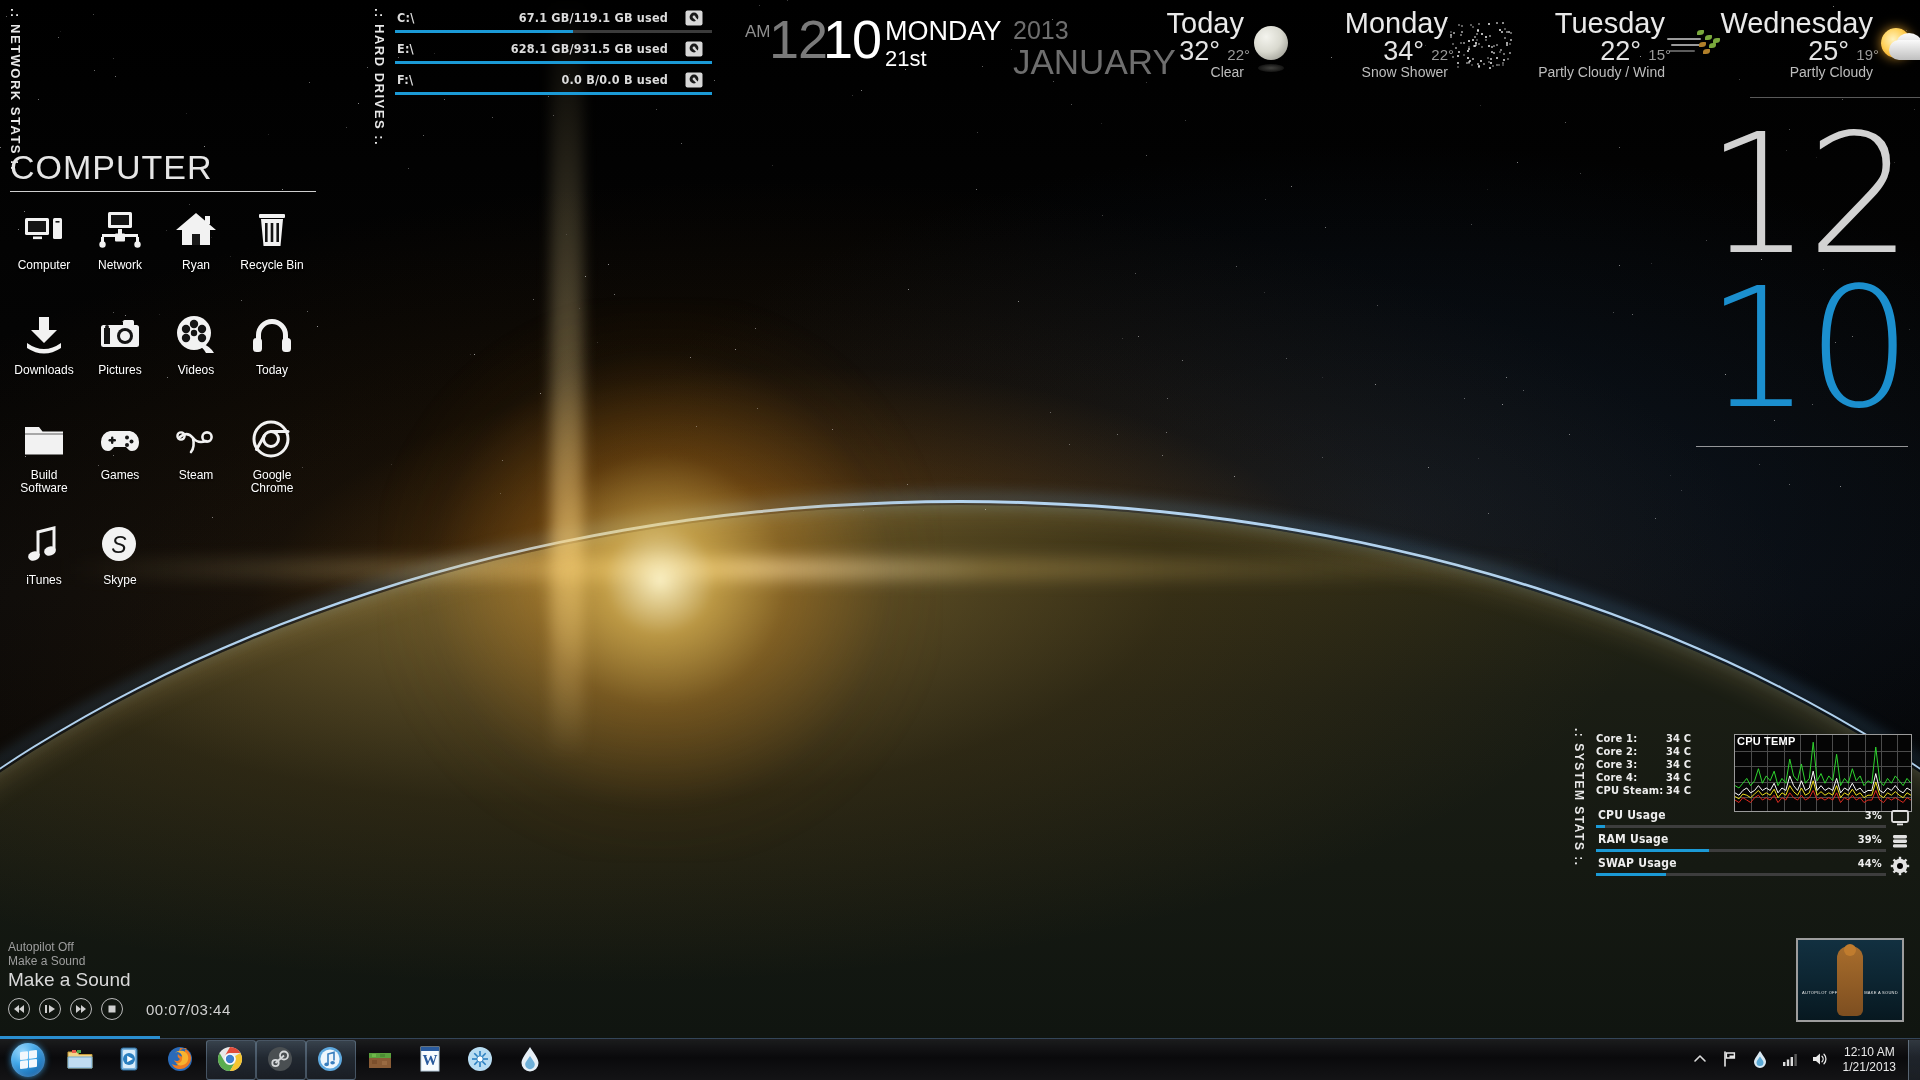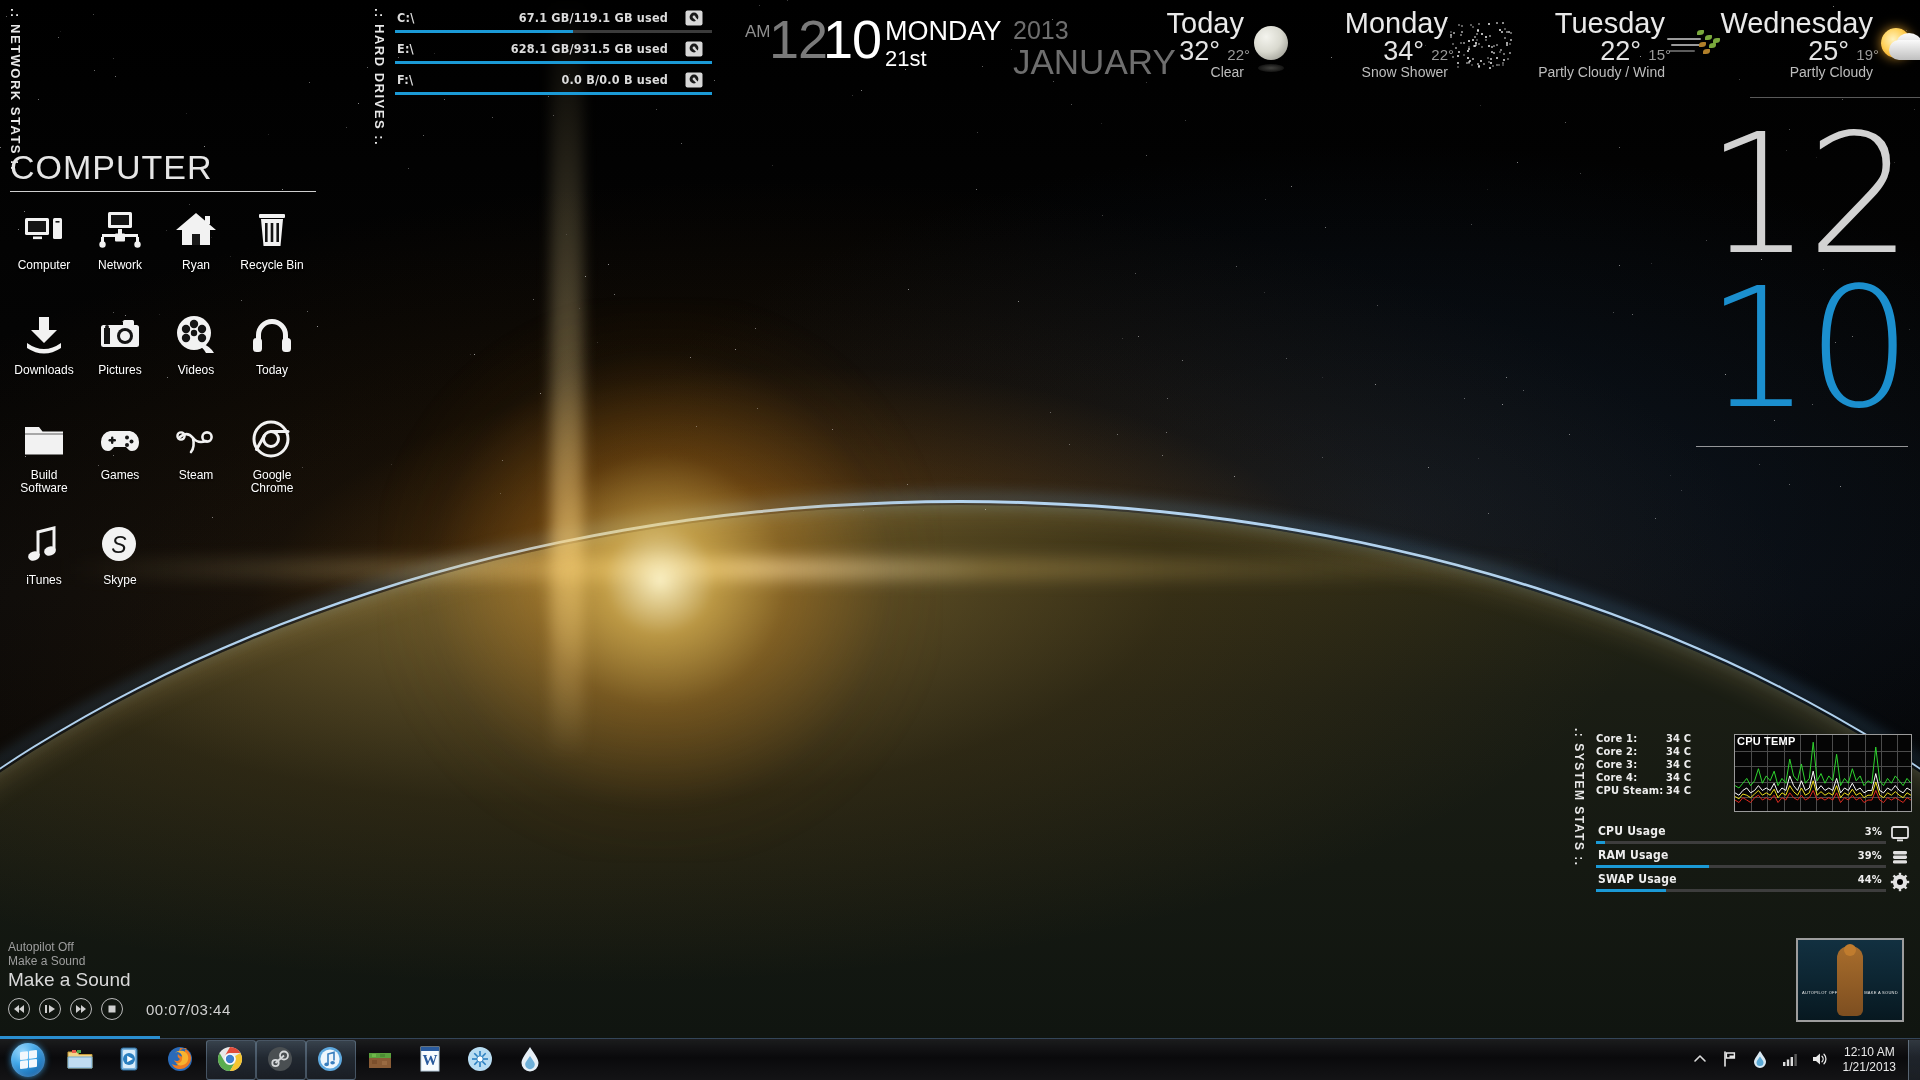--- a/index.html
+++ b/index.html
@@ -810,21 +810,21 @@
           <div class="gridh" style="top:46.5px"></div>
           <div class="gridh" style="top:62px"></div>
         </div>
       <svg id="graph-svg" viewBox="0 0 178 78" preserveAspectRatio="none">
           <polyline points="0.0,51.2 4.0,53.6 7.9,48.8 11.9,43.9 15.8,51.2 19.8,46.3 23.7,34.1 27.7,48.8 31.6,41.4 35.6,46.3 39.6,36.6 43.5,51.2 47.5,43.9 51.4,48.8 55.4,24.4 59.3,41.4 63.3,46.3 67.2,29.3 71.2,48.8 75.2,43.9 79.1,7.3 83.1,46.3 87.0,39.0 91.0,48.8 94.9,41.4 98.9,46.3 102.8,19.5 106.8,51.2 110.8,43.9 114.7,48.8 118.7,34.1 122.6,46.3 126.6,41.4 130.5,51.2 134.5,46.3 138.4,48.8 142.4,12.2 146.4,46.3 150.3,51.2 154.3,43.9 158.2,48.8 162.2,41.4 166.1,46.3 170.1,51.2 174.0,43.9 178.0,48.8" fill="none" stroke="#2fd62f" stroke-width="1"></polyline>
           <polyline points="0.0,58.5 4.0,60.9 7.9,56.1 11.9,53.6 15.8,58.5 19.8,56.1 23.7,51.2 27.7,56.1 31.6,53.6 35.6,56.1 39.6,48.8 43.5,58.5 47.5,53.6 51.4,56.1 55.4,41.4 59.3,51.2 63.3,56.1 67.2,46.3 71.2,56.1 75.2,53.6 79.1,36.6 83.1,56.1 87.0,51.2 91.0,56.1 94.9,53.6 98.9,56.1 102.8,43.9 106.8,58.5 110.8,53.6 114.7,56.1 118.7,48.8 122.6,56.1 126.6,53.6 130.5,58.5 134.5,56.1 138.4,56.1 142.4,39.0 146.4,56.1 150.3,58.5 154.3,53.6 158.2,56.1 162.2,51.2 166.1,56.1 170.1,58.5 174.0,53.6 178.0,56.1" fill="none" stroke="#ffffff" stroke-width="1"></polyline>
           <polyline points="0.0,65.8 4.0,68.3 7.9,63.4 11.9,65.8 15.8,68.3 19.8,63.4 23.7,60.9 27.7,65.8 31.6,63.4 35.6,65.8 39.6,60.9 43.5,68.3 47.5,63.4 51.4,65.8 55.4,58.5 59.3,63.4 63.3,65.8 67.2,60.9 71.2,65.8 75.2,63.4 79.1,56.1 83.1,65.8 87.0,63.4 91.0,65.8 94.9,63.4 98.9,65.8 102.8,58.5 106.8,68.3 110.8,63.4 114.7,65.8 118.7,60.9 122.6,65.8 126.6,63.4 130.5,68.3 134.5,65.8 138.4,65.8 142.4,56.1 146.4,65.8 150.3,68.3 154.3,63.4 158.2,65.8 162.2,63.4 166.1,65.8 170.1,68.3 174.0,63.4 178.0,65.8" fill="none" stroke="#e02b1f" stroke-width="1"></polyline>
           <polyline points="0.0,62.2 4.0,64.6 7.9,59.7 11.9,60.9 15.8,63.4 19.8,59.7 23.7,56.1 27.7,60.9 31.6,58.5 35.6,60.9 39.6,54.8 43.5,63.4 47.5,58.5 51.4,60.9 55.4,51.2 59.3,57.3 63.3,60.9 67.2,53.6 71.2,60.9 75.2,58.5 79.1,46.3 83.1,60.9 87.0,57.3 91.0,60.9 94.9,58.5 98.9,60.9 102.8,51.2 106.8,63.4 110.8,58.5 114.7,60.9 118.7,54.8 122.6,60.9 126.6,58.5 130.5,63.4 134.5,60.9 138.4,60.9 142.4,47.5 146.4,60.9 150.3,63.4 154.3,58.5 158.2,60.9 162.2,57.3 166.1,60.9 170.1,63.4 174.0,58.5 178.0,60.9" fill="none" stroke="#f2e21c" stroke-width="1"></polyline>
         </svg>
     </div>
-    <div class="ss-usage mono-cond" id="ss-usage" style="top:96px">
+    <div class="ss-usage mono-cond" id="ss-usage" style="top:80px">
         <div class="ss-row">
           <div class="k">CPU Usage</div>
           <div class="v">3%</div>
           <div class="bar">
             <i style="width:3%"></i>
           </div>
           <div class="ic"><svg width="20" height="20" viewBox="0 0 20 20">
               <rect x="2" y="3" width="16" height="11" rx="1.5" fill="none" stroke="#e2e2e2" stroke-width="1.8"></rect>
               <rect x="7" y="15.5" width="6" height="1.8" fill="#e2e2e2"></rect>
             </svg></div>

